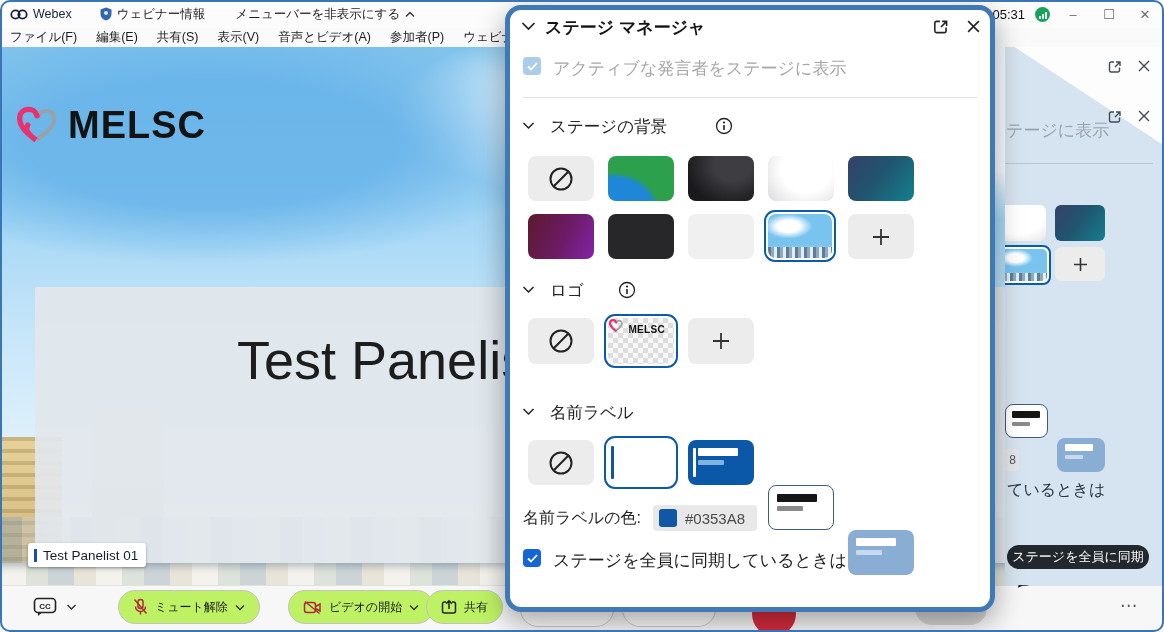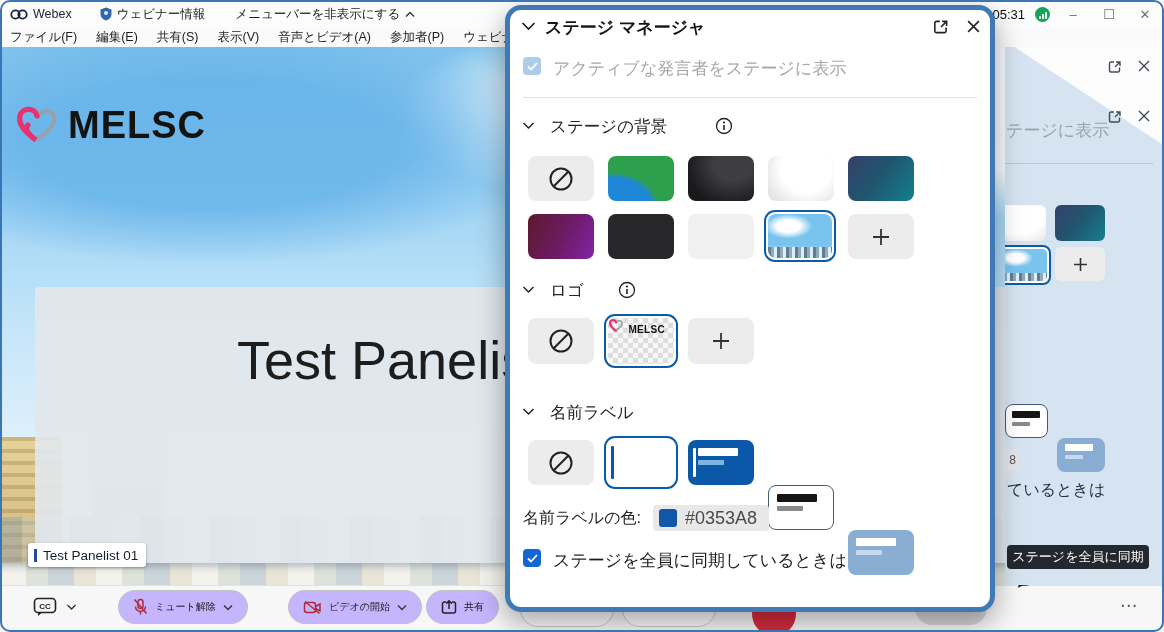--- a/index.html
+++ b/index.html
@@ -41,36 +41,36 @@
   .tile{left:35px;top:240px;width:970px;height:276px;background:rgba(226,231,235,.92);border-radius:3px}
   .tile-name{left:237px;top:282px;font-size:54px;color:#1d1d1d;white-space:nowrap}
   .name-label{left:28px;top:496px;height:24px;background:#fff;border-radius:3px;display:flex;align-items:center;padding:0 8px 0 6px;box-shadow:0 1px 3px rgba(0,0,0,.35)}
   .name-label .bar{width:3px;height:13px;background:#1f4f9c;margin-right:6px}
   .name-label span{font-size:13.5px;color:#16202c}
   .stage-logo{left:14px;top:56px;display:flex;align-items:center;gap:8px}
   .stage-logo .word{font-size:38px;font-weight:800;letter-spacing:1px;color:#131313}
 
   
   .toolbar{left:0;top:585px;width:1164px;height:47px;background:#f7f7f7;border-top:1px solid #e2e2e2;box-sizing:border-box;z-index:10}
-  .pill{position:absolute;top:590px;height:34px;border:1px solid #c3c3c3;border-radius:18px;background:#c4b5fd;display:inline-flex;align-items:center;gap:7px;padding:16px 14px;font-size:10px;color:#1a1a1a;box-sizing:border-box;white-space:nowrap}
+  .pill{position:absolute;top:590px;height:34px;border:1px solid #c3c3c3;border-radius:18px;background:#bef264;display:inline-flex;align-items:center;gap:7px;padding:16px 14px;font-size:12px;color:#1a1a1a;box-sizing:border-box;white-space:nowrap}
   .pill-stub{position:absolute;top:591px;height:34px;border:1px solid #c9c9c9;border-radius:18px;background:#fdfdfd}
   .red-circle{position:absolute;top:592px;width:44px;height:44px;border-radius:50%;background:#d62b3c}
   .gray-pill{position:absolute;top:591px;width:72px;height:34px;border-radius:17px;background:#d6d6d6}
   .tb-icon{color:#222}
   .red{color:#b2293a}
 
   
   .panel{left:1005px;top:47px;width:159px;height:538px;background:#d6e3f0;z-index:20;overflow:hidden}
   .panel::before{content:"";position:absolute;left:0;top:0;width:159px;height:120px;background:#fdfdfe;clip-path:polygon(6% 0,100% 0,100% 82%)}
   .p-icon{position:absolute;color:#404b57}
   .p-divider{position:absolute;left:0;top:116px;width:148px;height:1px;background:#b9c7d2}
   .p-text{position:absolute;font-size:17px;color:#98a5ae;white-space:nowrap}
   .p-thumb{position:absolute;border-radius:6px}
   .p-sel{position:absolute;border:2px solid #0c5ba9;border-radius:8px;background:#fff;padding:2px}
-  .p-sync{position:absolute;left:2px;top:498px;width:142px;height:24px;background:#23282e;color:#fff;border:none;border-radius:4px;font-size:13px;display:flex;align-items:center;justify-content:center;white-space:nowrap;font-family:Liberation Serif, serif}
+  .p-sync{position:absolute;left:2px;top:498px;width:142px;height:24px;background:#23282e;color:#fff;border:none;border-radius:12px;font-size:13px;display:flex;align-items:center;justify-content:center;white-space:nowrap;font-family:Liberation Serif, serif}
 
   
   .dialog{left:505px;top:5px;width:490px;height:607px;background:#fff;border:5px solid #3f7ab6;border-radius:16px;box-sizing:border-box;z-index:50;box-shadow:0 10px 28px rgba(0,0,0,.35)}
   .dialog .hdr-title{position:absolute;left:35px;top:6px;font-size:17px;font-weight:600;color:#141414}
   .d-icon{position:absolute;color:#333}
   .chk{position:absolute;width:18px;height:18px;border-radius:4px;display:flex;align-items:center;justify-content:center}
   .chk.disabled{background:#abcdea}
   .chk.on{background:#1466d6}
   .d-divider{position:absolute;left:13px;width:454px;height:1px;background:#e1e1e1}
   .sec-title{position:absolute;font-size:16.5px;color:#232323}
@@ -105,21 +105,21 @@
   .nl2{background:#0b57a8;border-radius:8px}
   .nl2 .accent{background:#fff}.nl2 .b1{background:#fff;width:40px}.nl2 .b2{background:#7fb3e0;width:26px}
   .nl3{background:#fff;border:1.5px solid #3f5b7a;border-radius:8px;padding-left:8px}
   .nl3 .b1{background:#161616;width:40px}.nl3 .b2{background:#8a8a8a;width:26px}
   .nl4{background:#8aadd4;border-radius:8px;padding-left:8px}
   .nl4 .b1{background:#fff;width:40px}.nl4 .b2{background:#c6d9ee;width:26px}
   .color-row{position:absolute;left:13px;top:495px;display:flex;align-items:center;gap:12px}
   .color-row .cap{font-size:16px;color:#232323}
   .color-pill{background:#e8e8e8;border:none;border-radius:4px;height:26px;display:flex;align-items:center;gap:8px;padding:0 12px 0 6px;font-family:inherit}
   .color-pill .sw{width:18px;height:18px;border-radius:3px;background:#1057a8}
-  .color-pill .val{font-size:18px;color:#4a4a4a}
+  .color-pill .val{font-size:15px;color:#4a4a4a}
   .sync-text{position:absolute;left:43px;top:536px;font-size:17px;color:#1c1c1c;line-height:29px;white-space:nowrap}
 </style>
 </head>
 <body>
 
 <div class="frame"></div>
 
 <div class="abs titlebar">
   <div class="brand">
     <svg width="18" height="13" viewBox="0 0 18 13">

